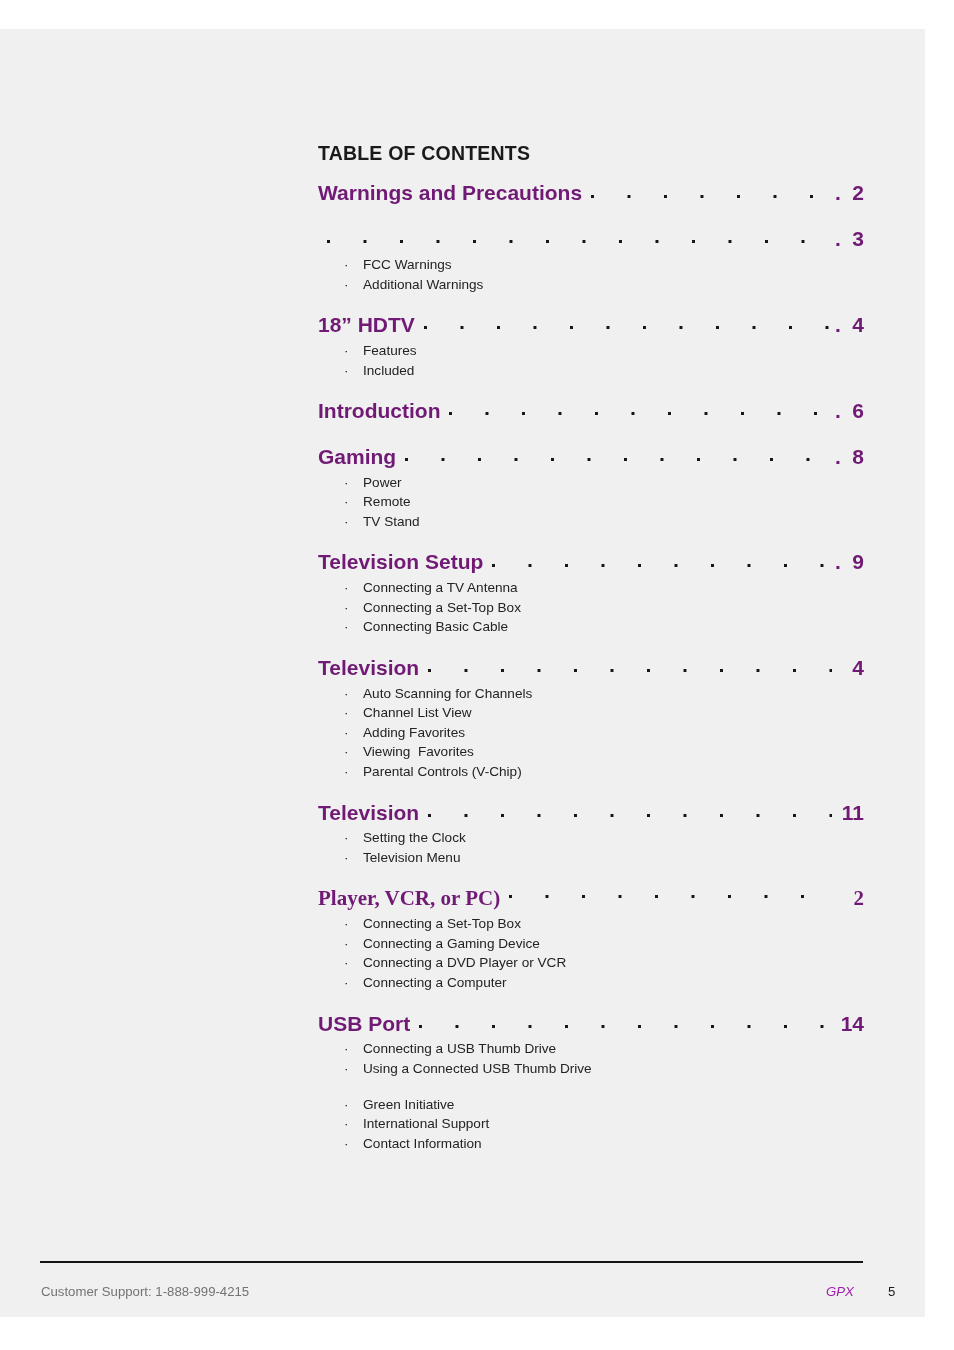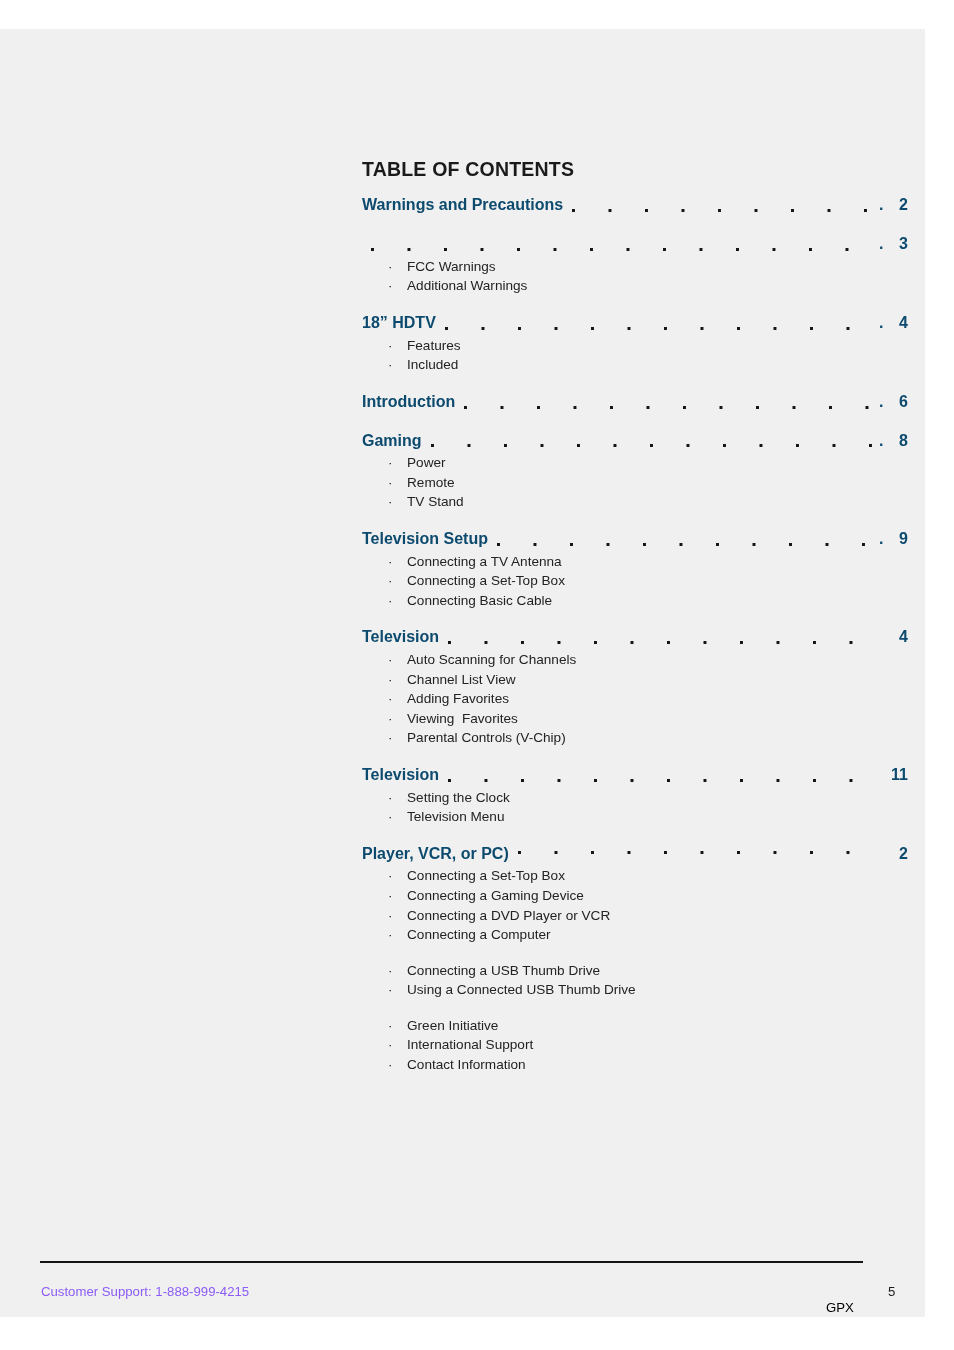--- a/index.html
+++ b/index.html
@@ -24,47 +24,46 @@
     width: 925px;
     height: 1288px;
     background: #f0f0f0;
     overflow: hidden;
   }
 
   
   #toc-body {
     position: absolute;
     left: 318px;
-    top: 130px;
+    top: 114px;
     width: 546px;
-    margin-left: 44px;
   }
 
   #toc-title {
     font-size: 19.5px;
     font-weight: bold;
     letter-spacing: 0.2px;
     color: #1a1a1a;
     margin: 0 0 14px 0;
     line-height: 1.1;
   }
 
   
   .toc-section {
     margin-bottom: 16px;
   }
 
   
   .toc-entry {
     display: flex;
-    align-items: flex-end;
+    align-items: center;
     width: 546px;
-    font-size: 16px;
+    font-size: 21px;
     font-weight: bold;
-    color: #0c4a6e;
+    color: #701a75;
     line-height: 1.42;
   }
   .toc-entry .entry-title {
     white-space: pre-wrap;
     flex: 0 1 auto;
   }
   .toc-entry .leader {
     flex: 1 1 auto;
     min-width: 6px;
     height: 1em;
@@ -97,20 +96,21 @@
     font-weight: bold;
   }
 
   
   .toc-entry.wrapped { display: block; }
   .toc-entry.wrapped .wrap-line-1 { display: block; }
   .toc-entry.wrapped .wrap-line-2 {
     display: flex;
     align-items: baseline;
     width: 546px;
+    font-family: Liberation Serif, serif;
   }
 
   
   .toc-sublist {
     list-style: none;
     margin: 1px 0 0 0;
     padding: 0;
   }
   .toc-subitem {
     display: flex;
@@ -144,29 +144,30 @@
     top: 0;
     width: 823px;
     height: 2px;
     background: #141414;
   }
   #footer-support {
     position: absolute;
     left: 41px;
     top: 23px;
     font-size: 13.2px;
-    color: #8b5cf6;
+    color: #737373;
     white-space: pre;
   }
   #footer-brand {
     position: absolute;
     left: 826px;
-    top: 39px;
+    top: 23px;
     font-size: 13.2px;
-    color: #000000;
+    color: #a21caf;
+    font-style: italic;
   }
   #footer-pageno {
     position: absolute;
     left: 888px;
     top: 23px;
     font-size: 13.2px;
     color: #1c1c1c;
   }
 </style>
 </head>
@@ -279,20 +280,26 @@
             </span>
           </div>
           <ul class="toc-sublist">
             <li class="toc-subitem"><span class="sub-bullet">·</span><span class="sub-label">Connecting a Set-Top Box</span></li>
             <li class="toc-subitem"><span class="sub-bullet">·</span><span class="sub-label">Connecting a Gaming Device</span></li>
             <li class="toc-subitem"><span class="sub-bullet">·</span><span class="sub-label">Connecting a DVD Player or VCR</span></li>
             <li class="toc-subitem"><span class="sub-bullet">·</span><span class="sub-label">Connecting a Computer</span></li>
           </ul>
         </div>
         <div class="toc-section">
+          <div class="toc-entry">
+            <span class="entry-title">USB Port</span>
+            <span class="leader"></span>
+            <span class="tail-dot hidden">.</span>
+            <span class="entry-page">14</span>
+          </div>
           <ul class="toc-sublist">
             <li class="toc-subitem"><span class="sub-bullet">·</span><span class="sub-label">Connecting a USB Thumb Drive</span></li>
             <li class="toc-subitem"><span class="sub-bullet">·</span><span class="sub-label">Using a Connected USB Thumb Drive</span></li>
           </ul>
         </div>
         <div class="toc-section">
           <ul class="toc-sublist">
             <li class="toc-subitem"><span class="sub-bullet">·</span><span class="sub-label">Green Initiative</span></li>
             <li class="toc-subitem"><span class="sub-bullet">·</span><span class="sub-label">International Support</span></li>
             <li class="toc-subitem"><span class="sub-bullet">·</span><span class="sub-label">Contact Information</span></li>

